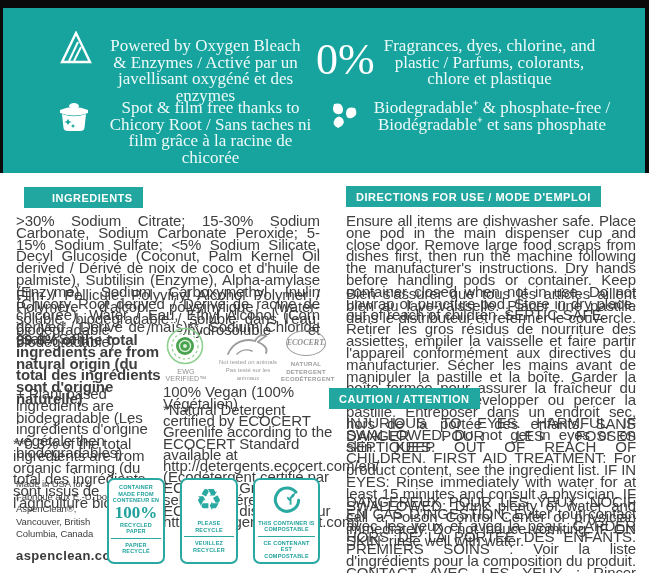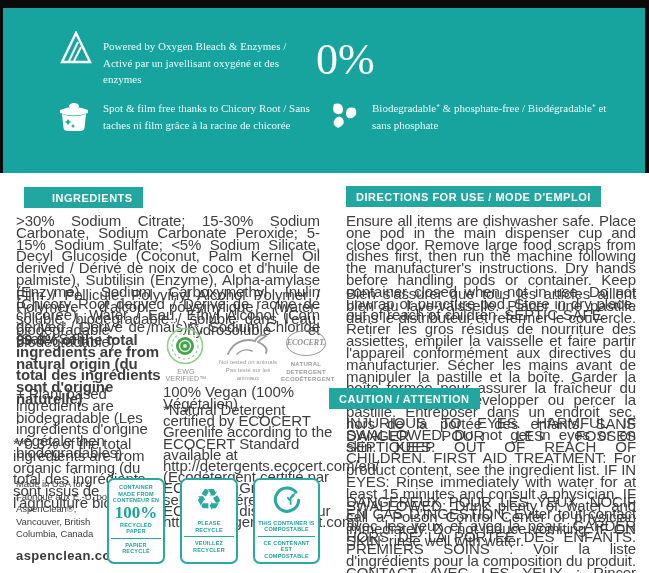--- a/index.html
+++ b/index.html
@@ -11,22 +11,23 @@
   .abs { position:absolute; }
 
   
   .top-black { left:0; top:0; width:649px; height:8px; background:#0a0a0a; }
   .edge-left { left:0; top:8px; width:3px; height:165px; background:#0a0a0a; }
   .edge-right { left:645px; top:8px; width:4px; height:165px; background:#0a0a0a; }
 
   
   .banner { left:0; top:8px; width:649px; height:165px; background:#17a49e; }
   .banner-text {
-    font-family:"Liberation Serif", serif; font-size:11px; line-height:16.5px;
+    font-family:"Liberation Serif", serif; font-size:17px; line-height:16.5px;
     color:#eefaf9;
+    text-align:center;
   }
   .zero {
     font-family:"Liberation Serif", serif; font-size:44px; line-height:44px;
     color:#ffffff;
   }
 
   
   .section-badge {
     display:inline-block; background:#21a6a0; color:#ffffff;
     font-size:11px; font-weight:bold; letter-spacing:0.5px;
@@ -73,20 +74,21 @@
   <div class="abs banner">
 
     <svg class="abs" style="left:60px; top:23px;" width="32" height="34" viewBox="0 0 32 34">
       <polygon points="16,2 30,31 2,31" fill="none" stroke="#ffffff" stroke-width="2.4"></polygon>
       <line x1="9" y1="30" x2="18" y2="11" stroke="#ffffff" stroke-width="2"></line>
       <line x1="14" y1="30" x2="21" y2="16" stroke="#ffffff" stroke-width="2"></line>
     </svg>
     <div class="abs banner-text" style="left:103px; top:30px; width:205px;">Powered by Oxygen Bleach &amp; Enzymes / Activé par un javellisant oxygéné et des enzymes</div>
 
     <div class="abs zero" style="left:316px; top:30px;">0%</div>
+    <div class="abs banner-text" style="left:372px; top:30px; width:235px;">Fragrances, dyes, chlorine, and plastic / Parfums, colorants, chlore et plastique</div>
 
     <svg class="abs" style="left:57px; top:90px;" width="34" height="36" viewBox="0 0 34 36">
       <ellipse cx="17" cy="8" rx="5" ry="3" fill="#ffffff"></ellipse>
       <rect x="15" y="6" width="4" height="4" fill="#ffffff"></rect>
       <path d="M3 12 Q17 6 31 12 L31 15 Q17 20 3 15 Z" fill="#ffffff"></path>
       <path d="M5 16 L6.5 30 Q7 33 11 33 L23 33 Q27 33 27.5 30 L29 16 Q17 20.5 5 16 Z" fill="#ffffff"></path>
       <path d="M11 21 l1.4 2.2 2.4 0.8 -2.4 0.8 -1.4 2.2 -1.4 -2.2 -2.4 -0.8 2.4 -0.8 Z" fill="#17a49e"></path>
       <path d="M16 26 l0.9 1.5 1.6 0.5 -1.6 0.5 -0.9 1.5 -0.9 -1.5 -1.6 -0.5 1.6 -0.5 Z" fill="#17a49e"></path>
     </svg>
     <div class="abs banner-text" style="left:103px; top:92px; width:215px;">Spot &amp; film free thanks to Chicory Root / Sans taches ni film grâce à la racine de chicorée</div>

